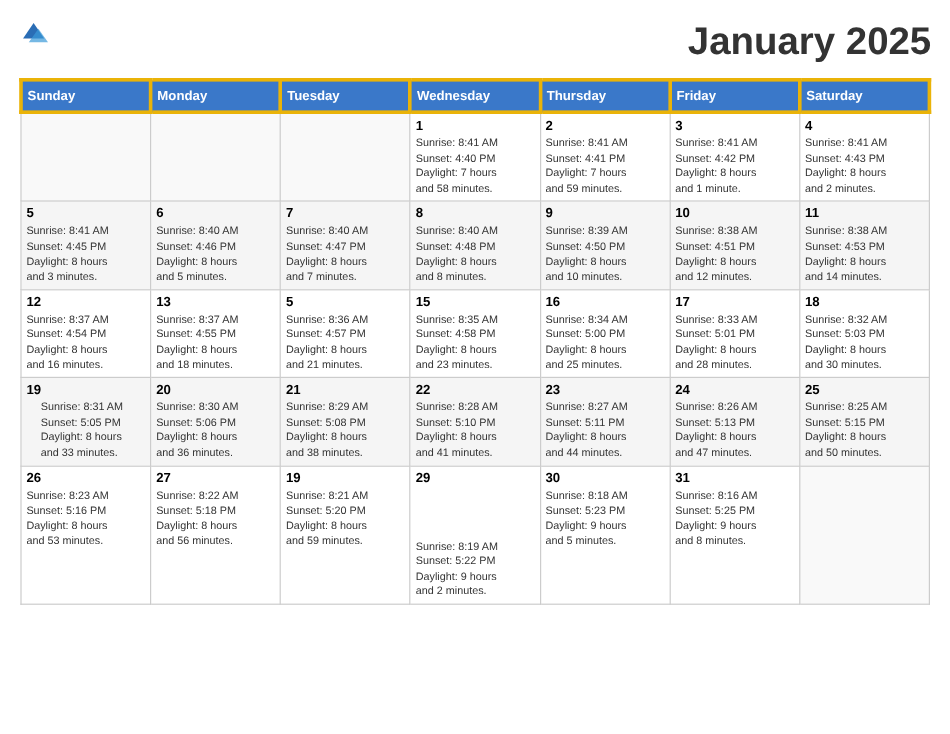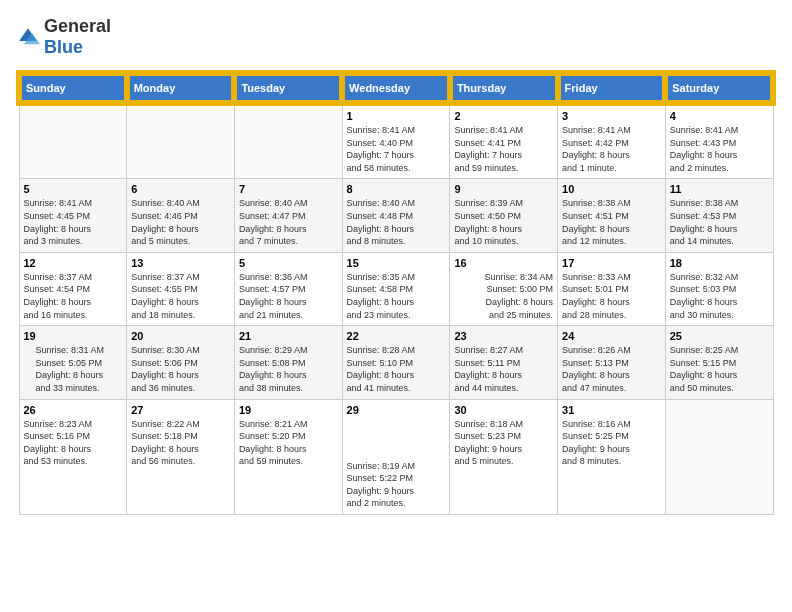--- a/index.html
+++ b/index.html
@@ -52,21 +52,21 @@
       border-collapse: collapse;
       font-size: 10px;
     }
     thead tr th {
       background-color: #3a78c9;
       color: #fff;
       padding: 6px 4px;
       text-align: left;
       font-size: 11px;
       font-weight: bold;
-      border: 6px solid #eab308;
+      border: 3px solid #eab308;
       margin-left: 24px;
     }
     tbody tr td {
       border: 1px solid #ccc;
       vertical-align: top;
       padding: 4px;
       width: 108px;
       min-height: 80px;
       background: #fff;
     }
@@ -89,26 +89,23 @@
   </style>
 </head>
 <body>
 
 <div class="header">
   <div class="logo">
     <svg class="logo-icon" viewBox="0 0 30 30">
       <polygon points="15,4 26,20 4,20" fill="#2a6db5"></polygon>
       <polygon points="20,10 30,24 10,24" fill="#3a9ad9" opacity="0.7"></polygon>
     </svg>
-    <div>
-      <span class="logo-text-general">General</span><br>
-      <span class="logo-text-blue">Blue</span>
-    </div>
   </div>
   <div class="title-block">
+    <div class="title-month">January 2025</div>
   </div>
 </div>
 
 <table>
   <thead>
     <tr>
     <th>Sunday</th>
         <th>Monday</th>
         <th>Tuesday</th>
         <th>Wednesday</th>
@@ -226,21 +223,21 @@
         </td>
         <td>
           <div class="day-number">15</div>
           <div class="day-detail" style="white-space: pre-line;">Sunrise: 8:35 AM
 Sunset: 4:58 PM
 Daylight: 8 hours
 and 23 minutes.</div>
         </td>
         <td>
           <div class="day-number">16</div>
-          <div class="day-detail" style="white-space: pre-line; text-align: right;">Sunrise: 8:34 AM
+          <div class="day-detail" style="white-space: pre-line;">Sunrise: 8:34 AM
 Sunset: 5:00 PM
 Daylight: 8 hours
 and 25 minutes.</div>
         </td>
         <td>
           <div class="day-number">17</div>
           <div class="day-detail" style="white-space: pre-line;">Sunrise: 8:33 AM
 Sunset: 5:01 PM
 Daylight: 8 hours
 and 28 minutes.</div>

